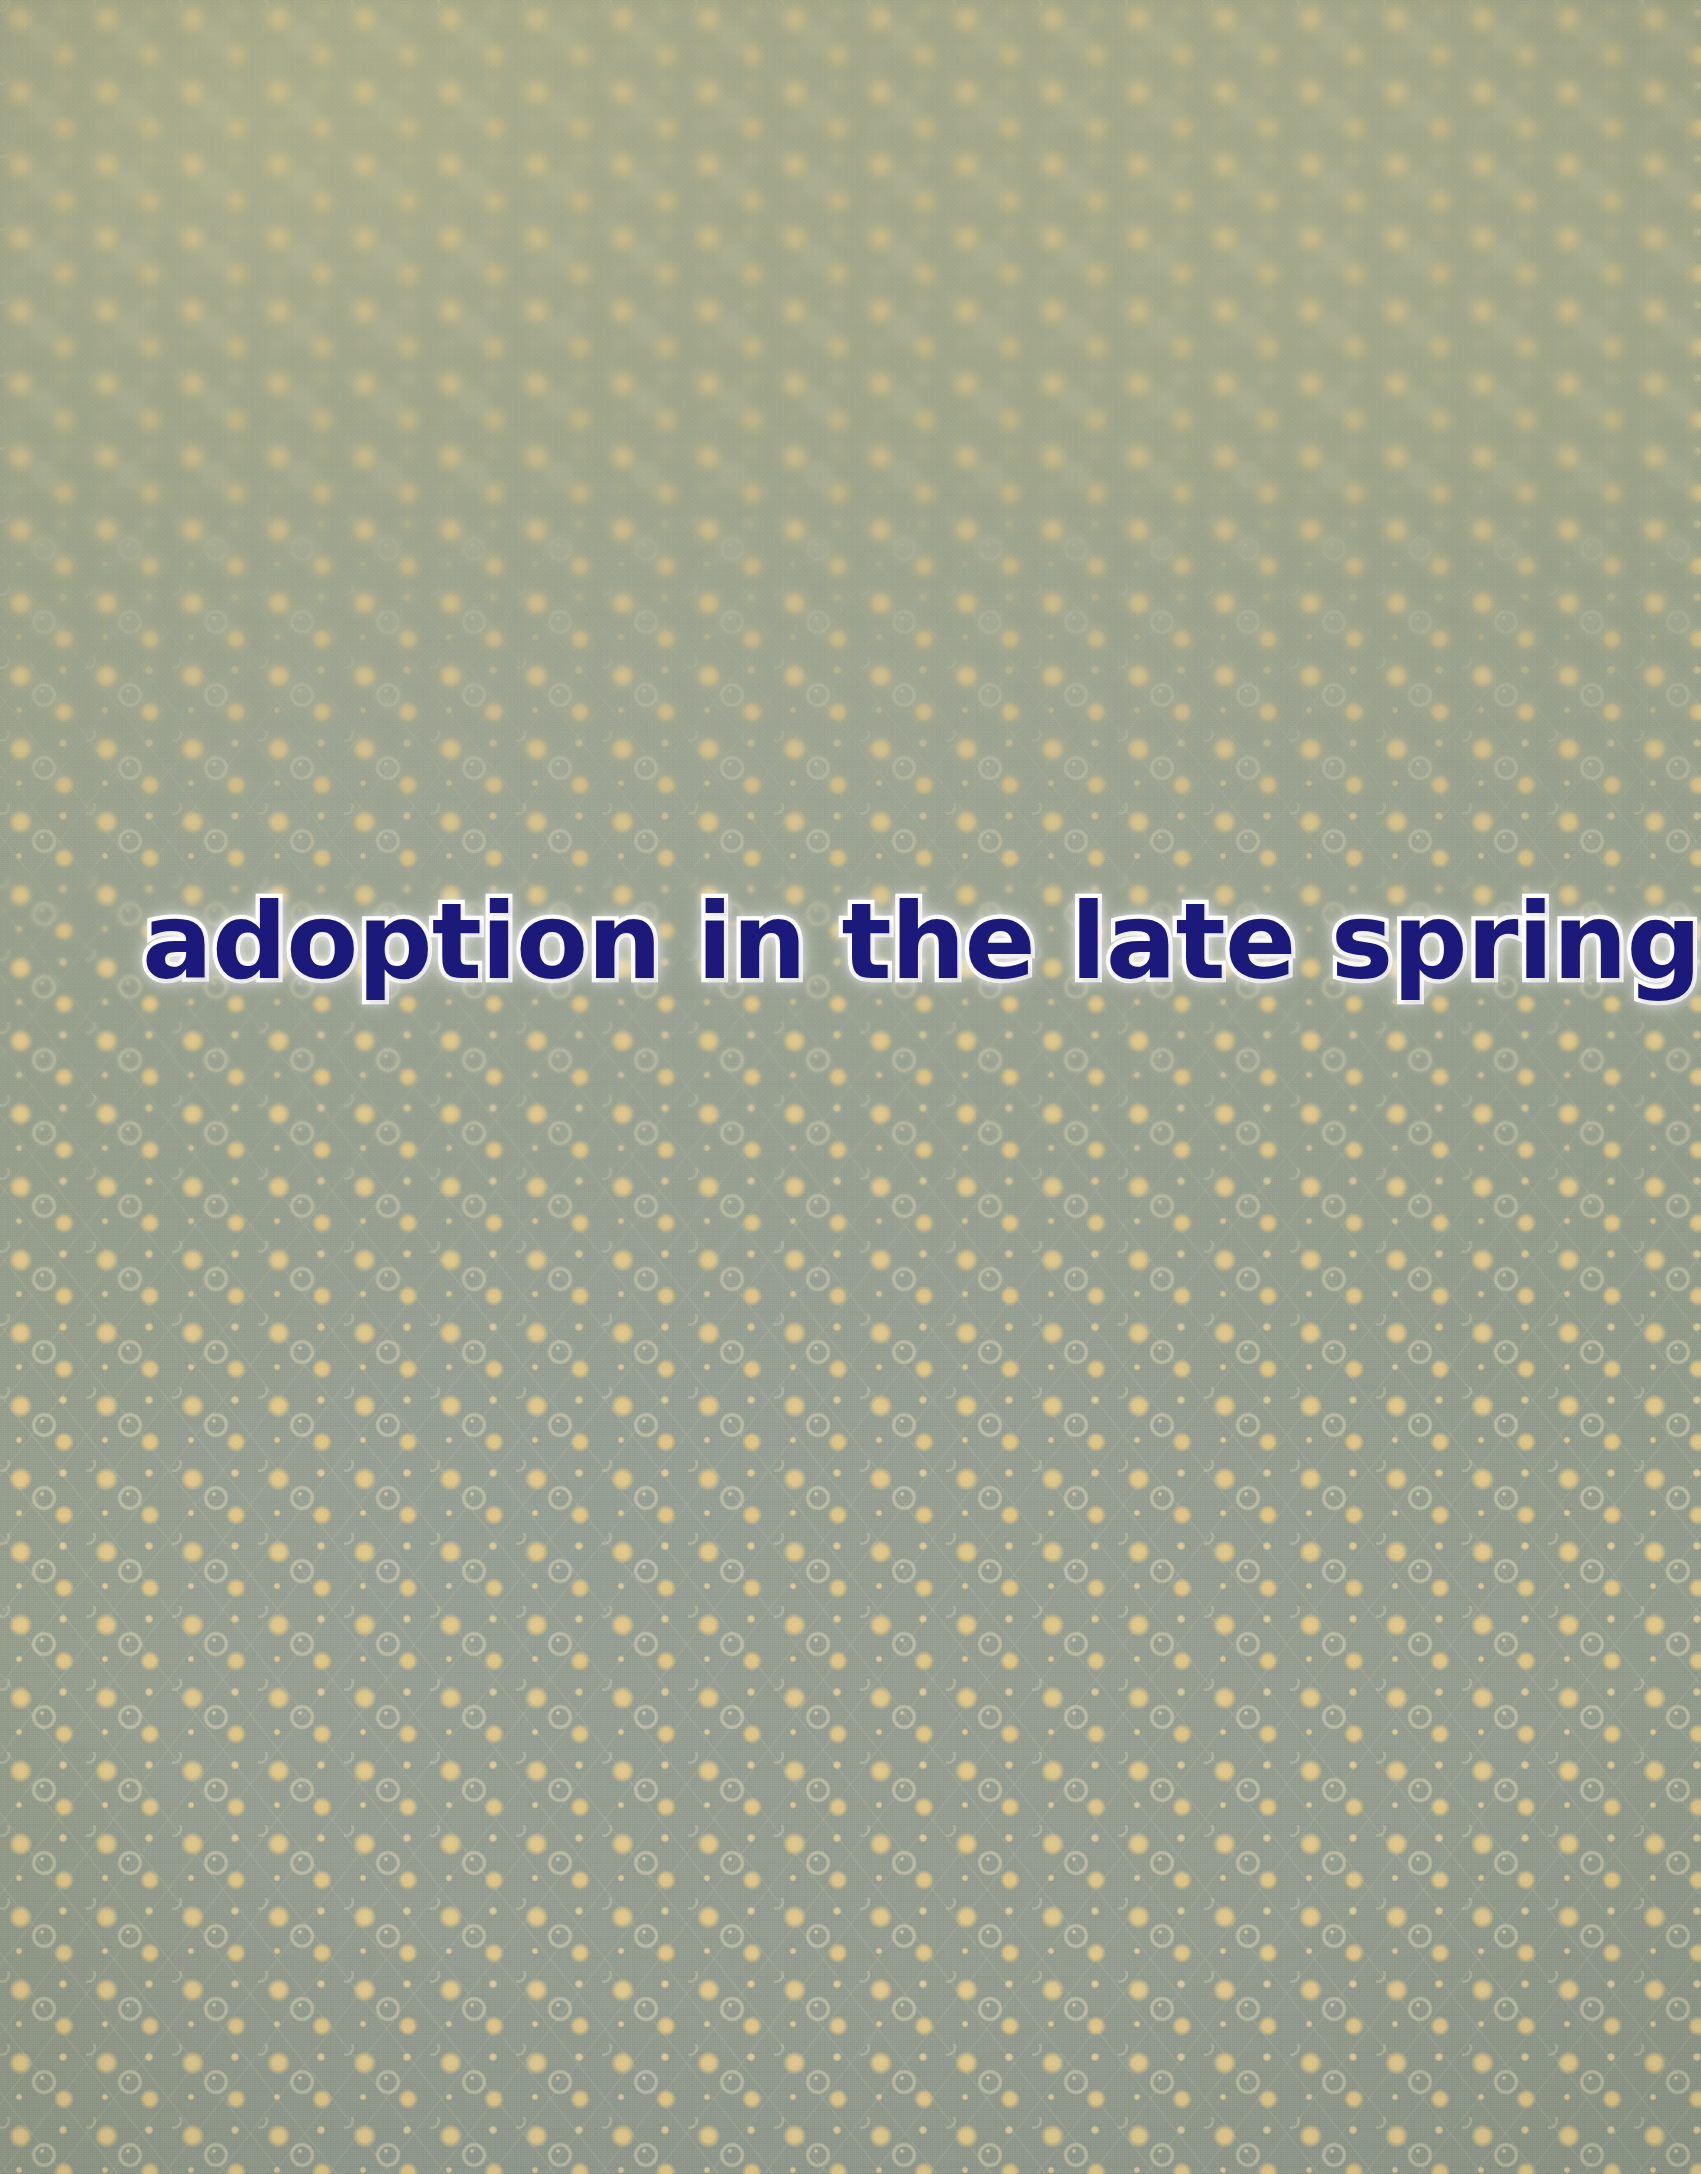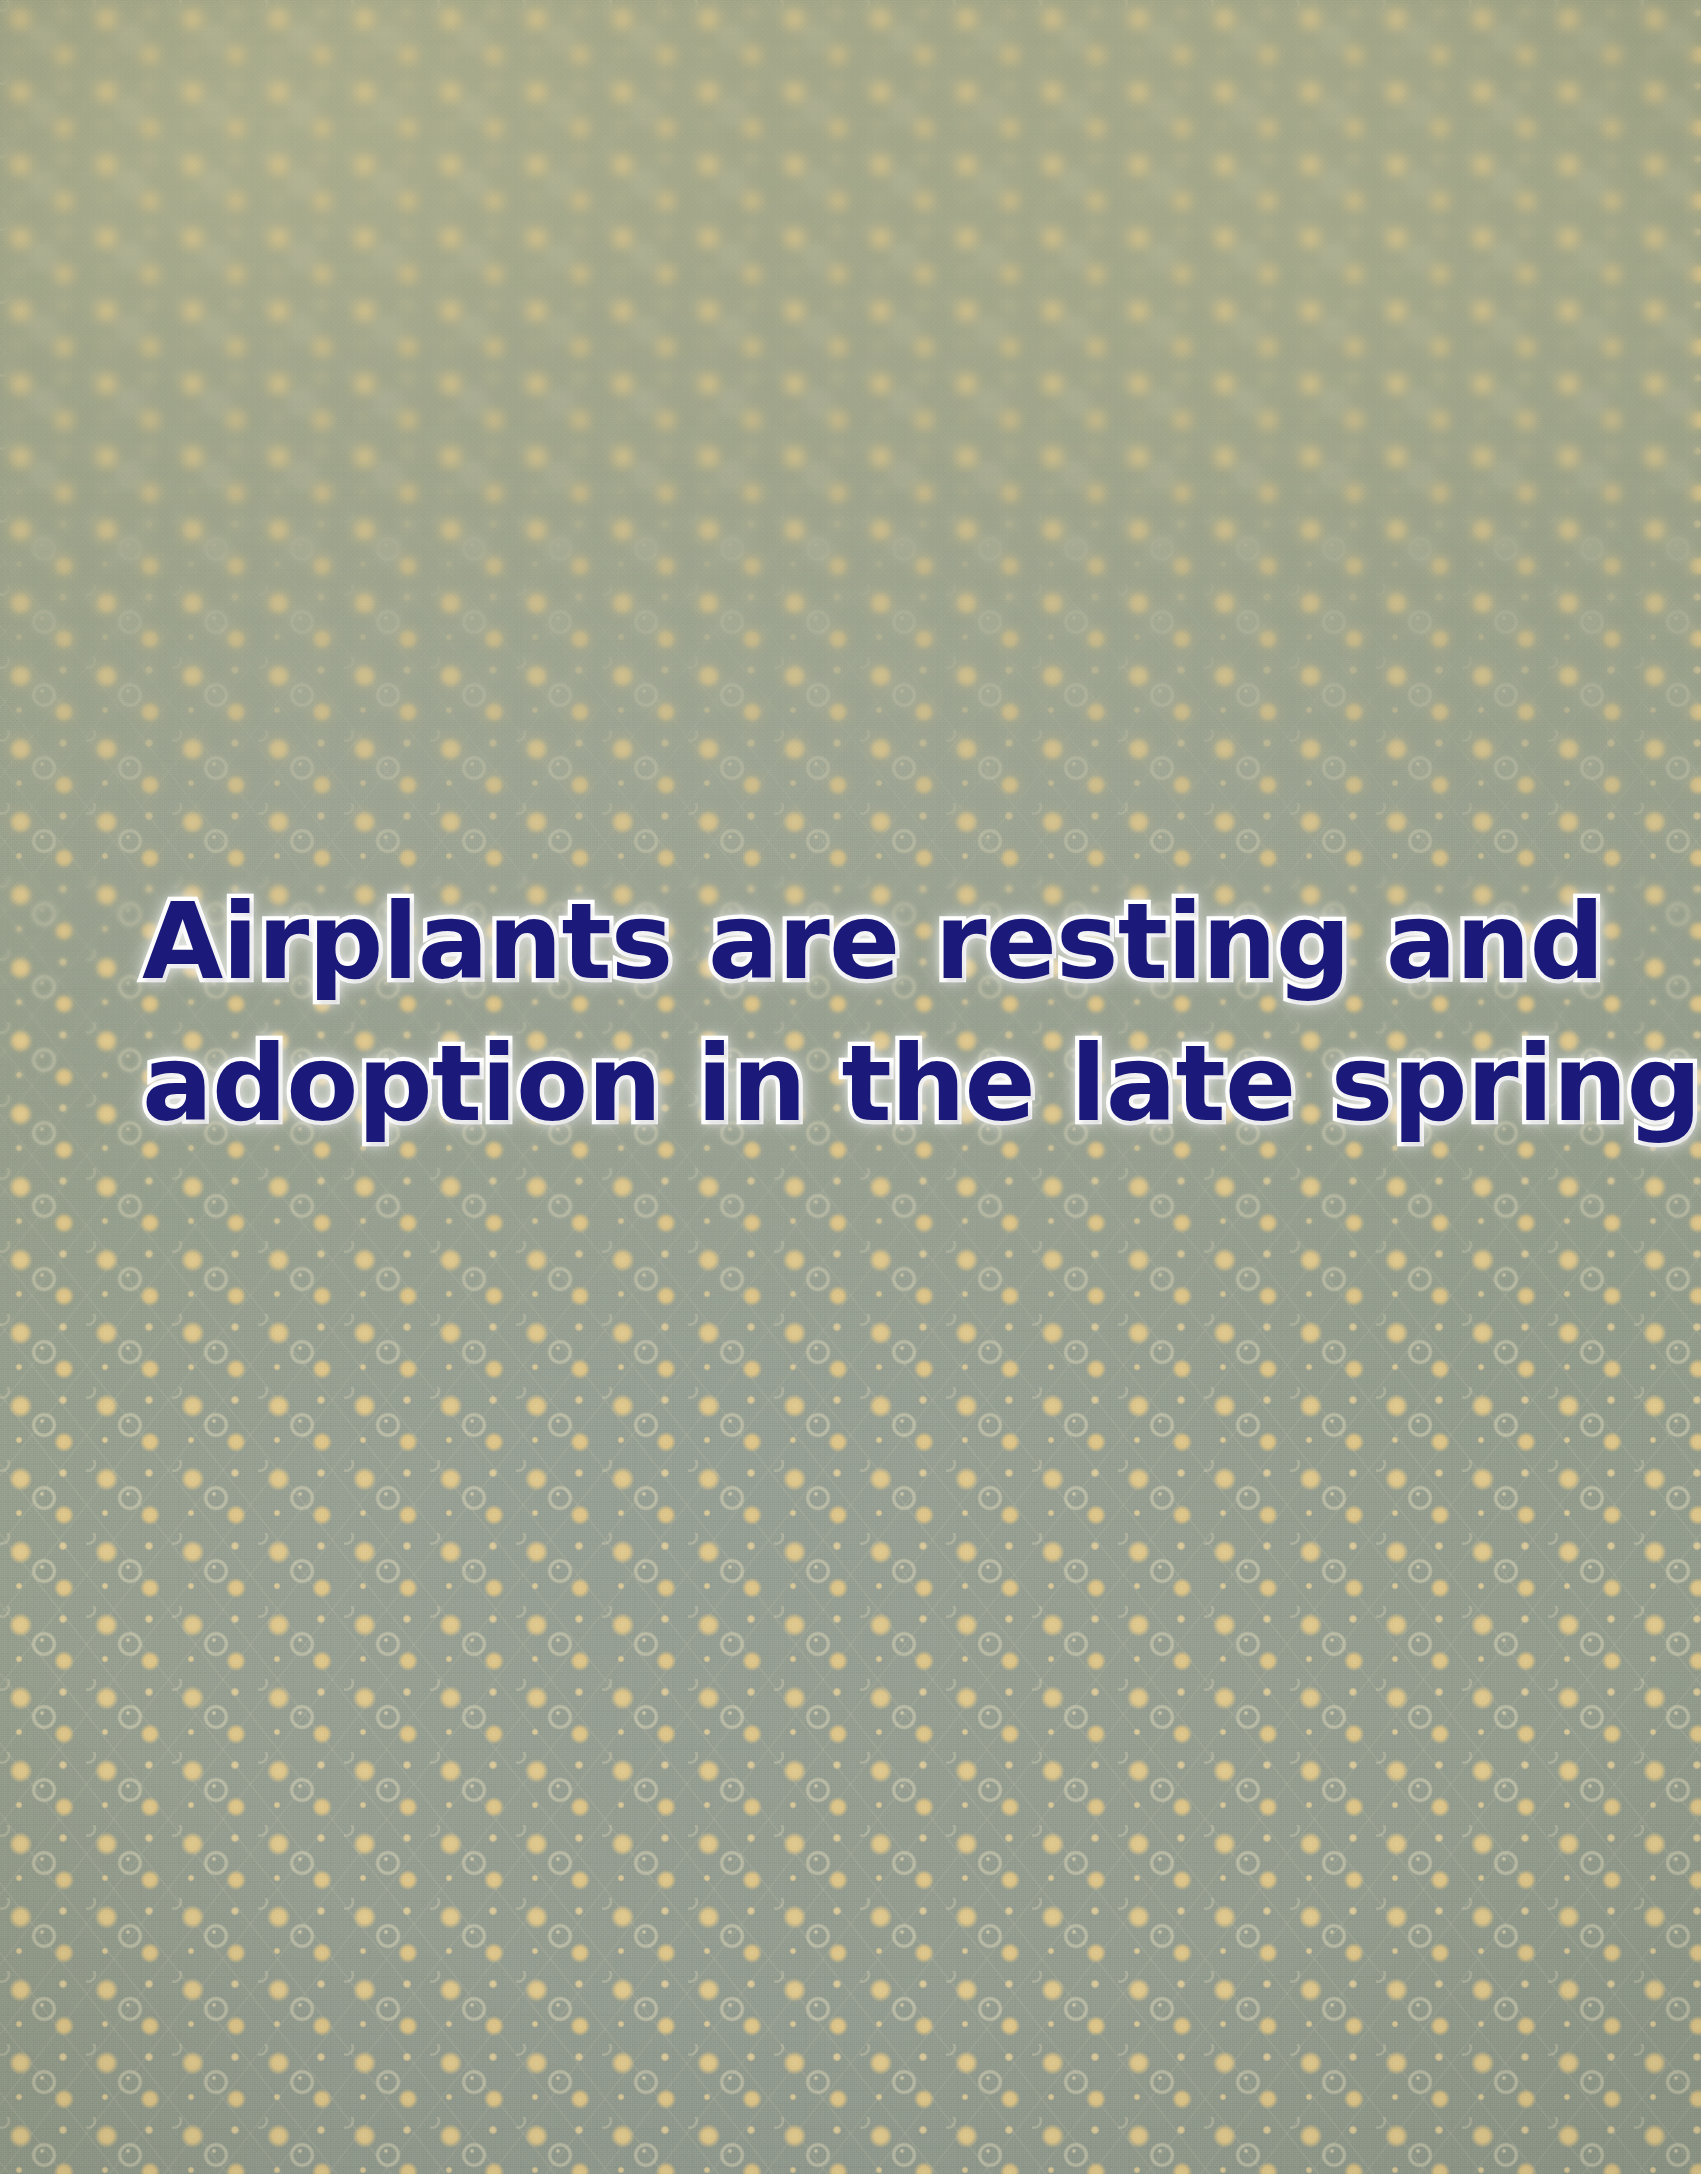--- a/index.html
+++ b/index.html
@@ -218,18 +218,17 @@
   <div class="bg-layer" id="bg-rings"></div>
   <div class="bg-layer" id="bg-dots-large"></div>
   <div class="bg-layer" id="bg-dots-small"></div>
   <div class="bg-layer" id="bg-weave"></div>
   <div class="bg-layer" id="bg-focus-blur2"></div>
   <div class="bg-layer" id="bg-focus-blur"></div>
   <div class="bg-layer" id="bg-grain"></div>
   <div class="bg-layer" id="bg-vignette"></div>
 
   <div id="caption">
-    <div class="caption-line">Airplants are resting and</div>
     <div class="caption-line">adoption in the late spring.</div>
   </div>
 
 </div>
 
 
 </body></html>

